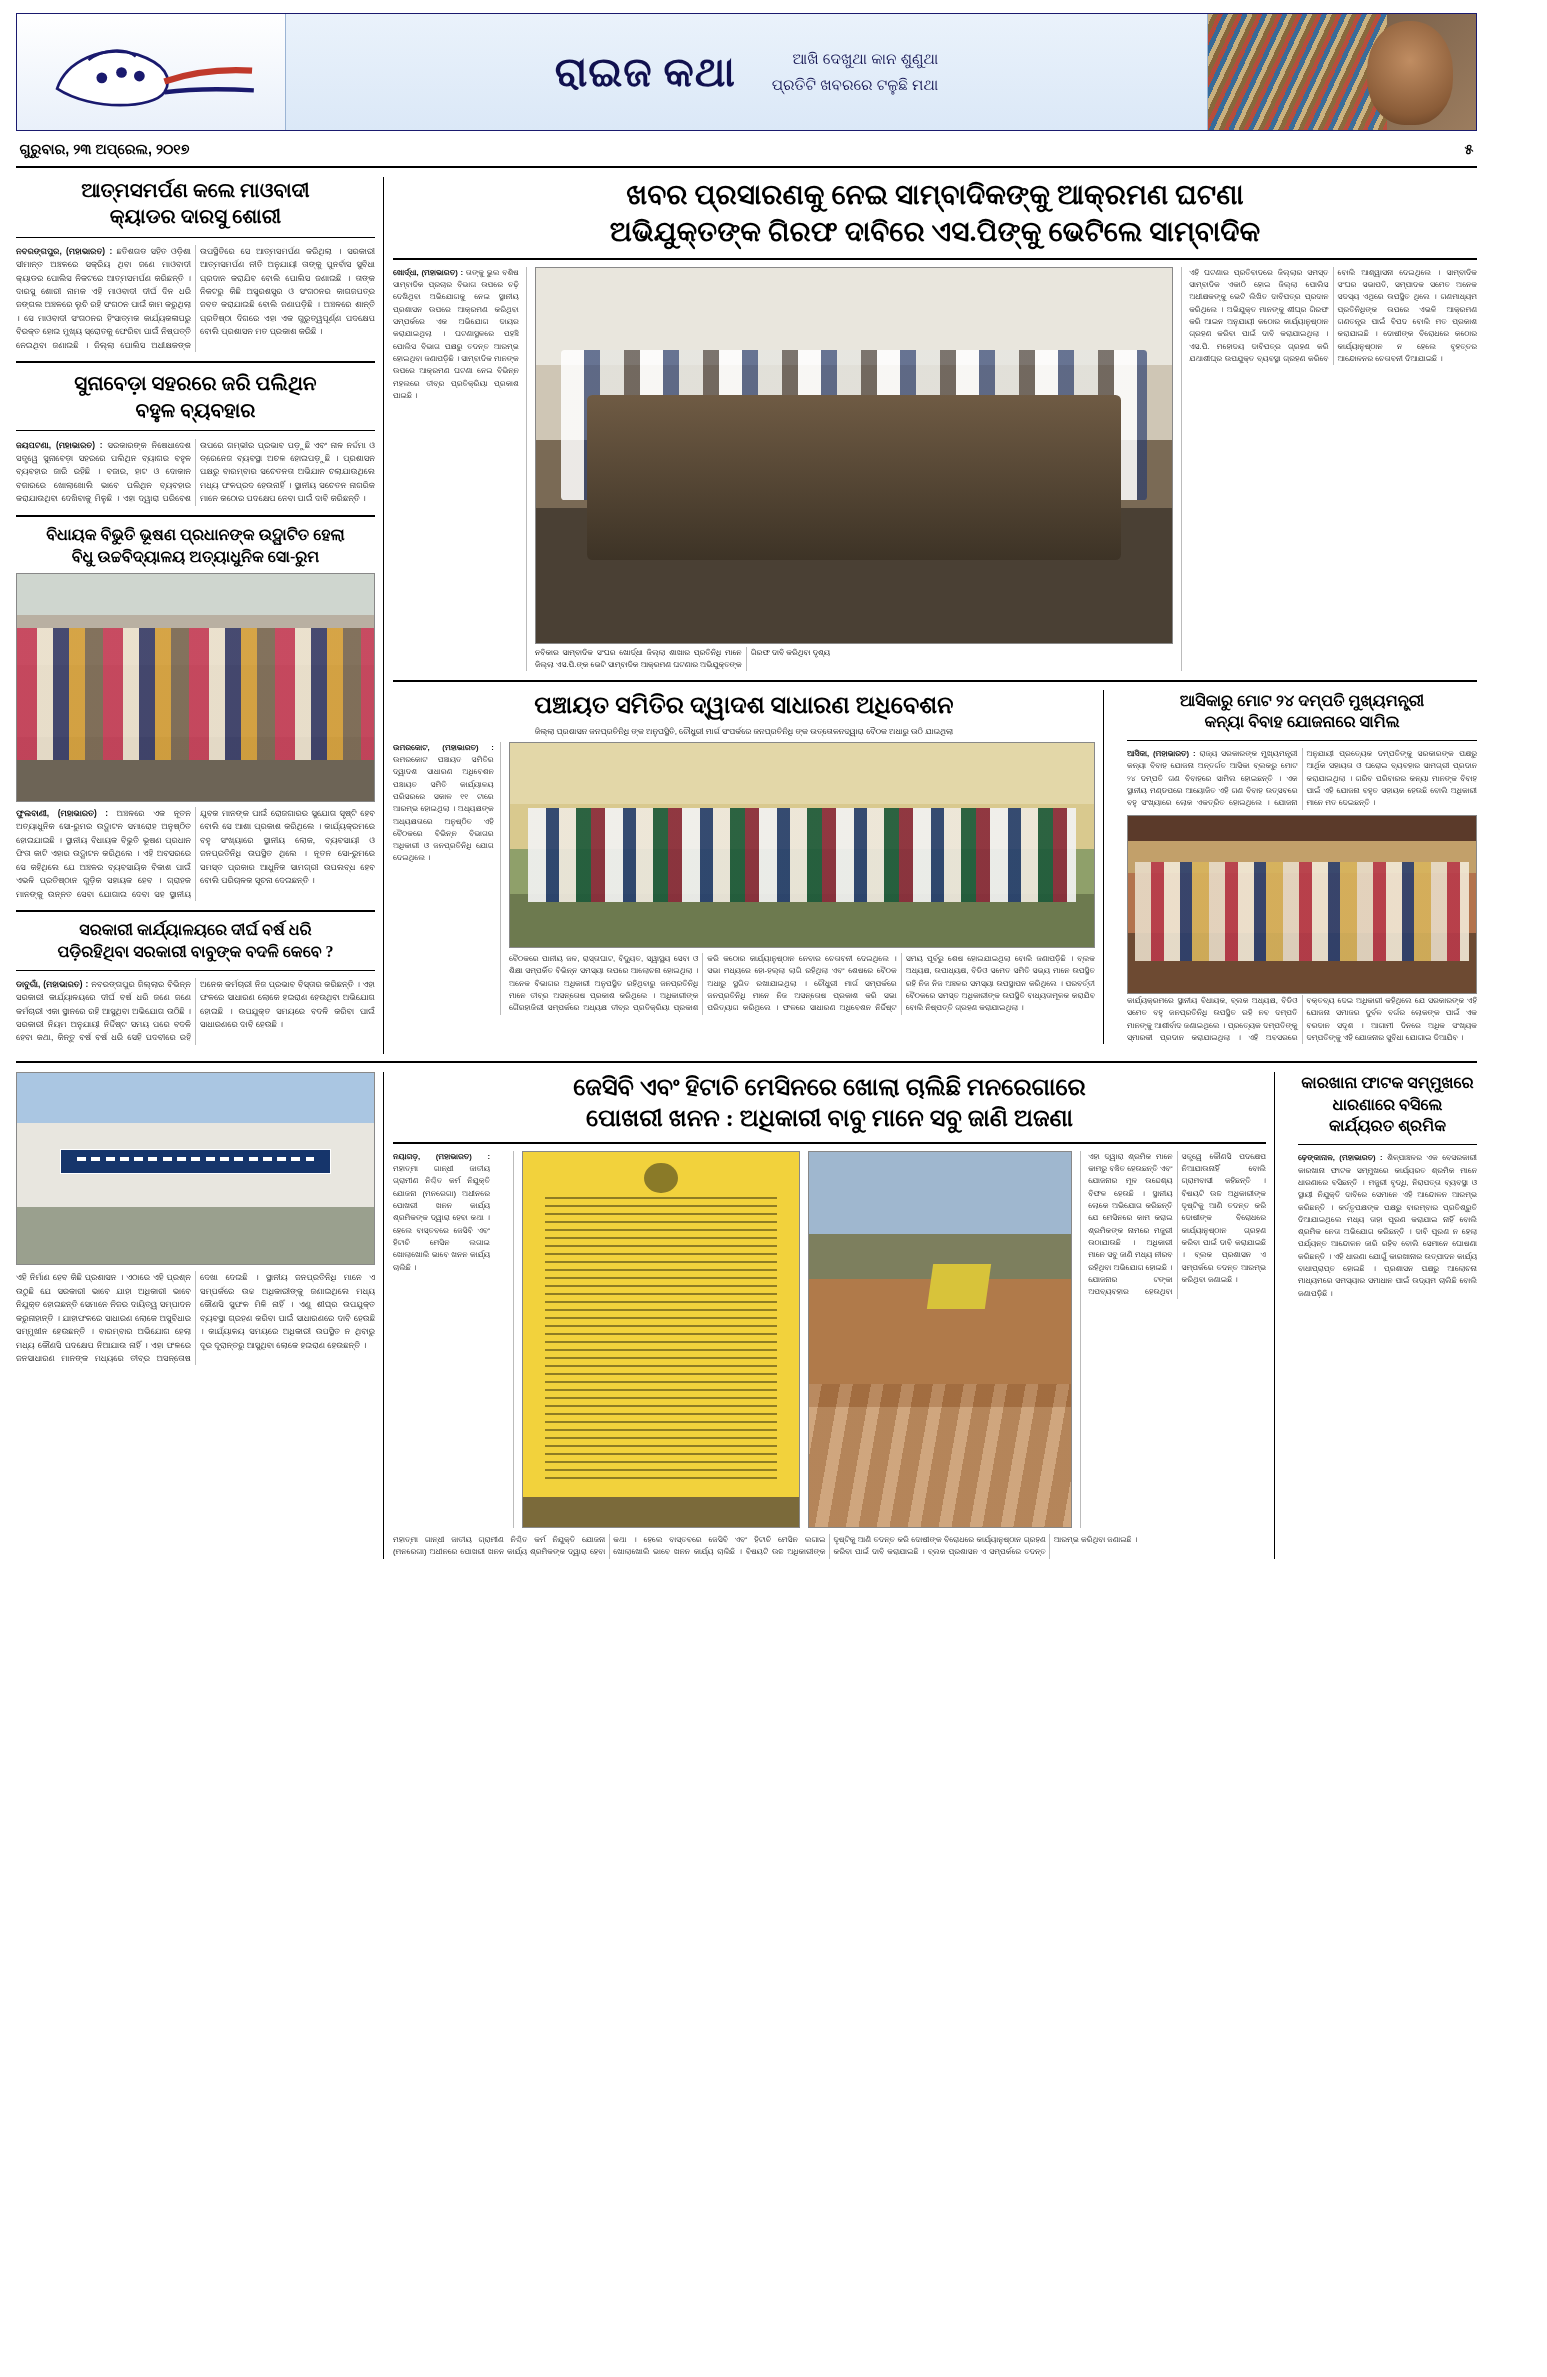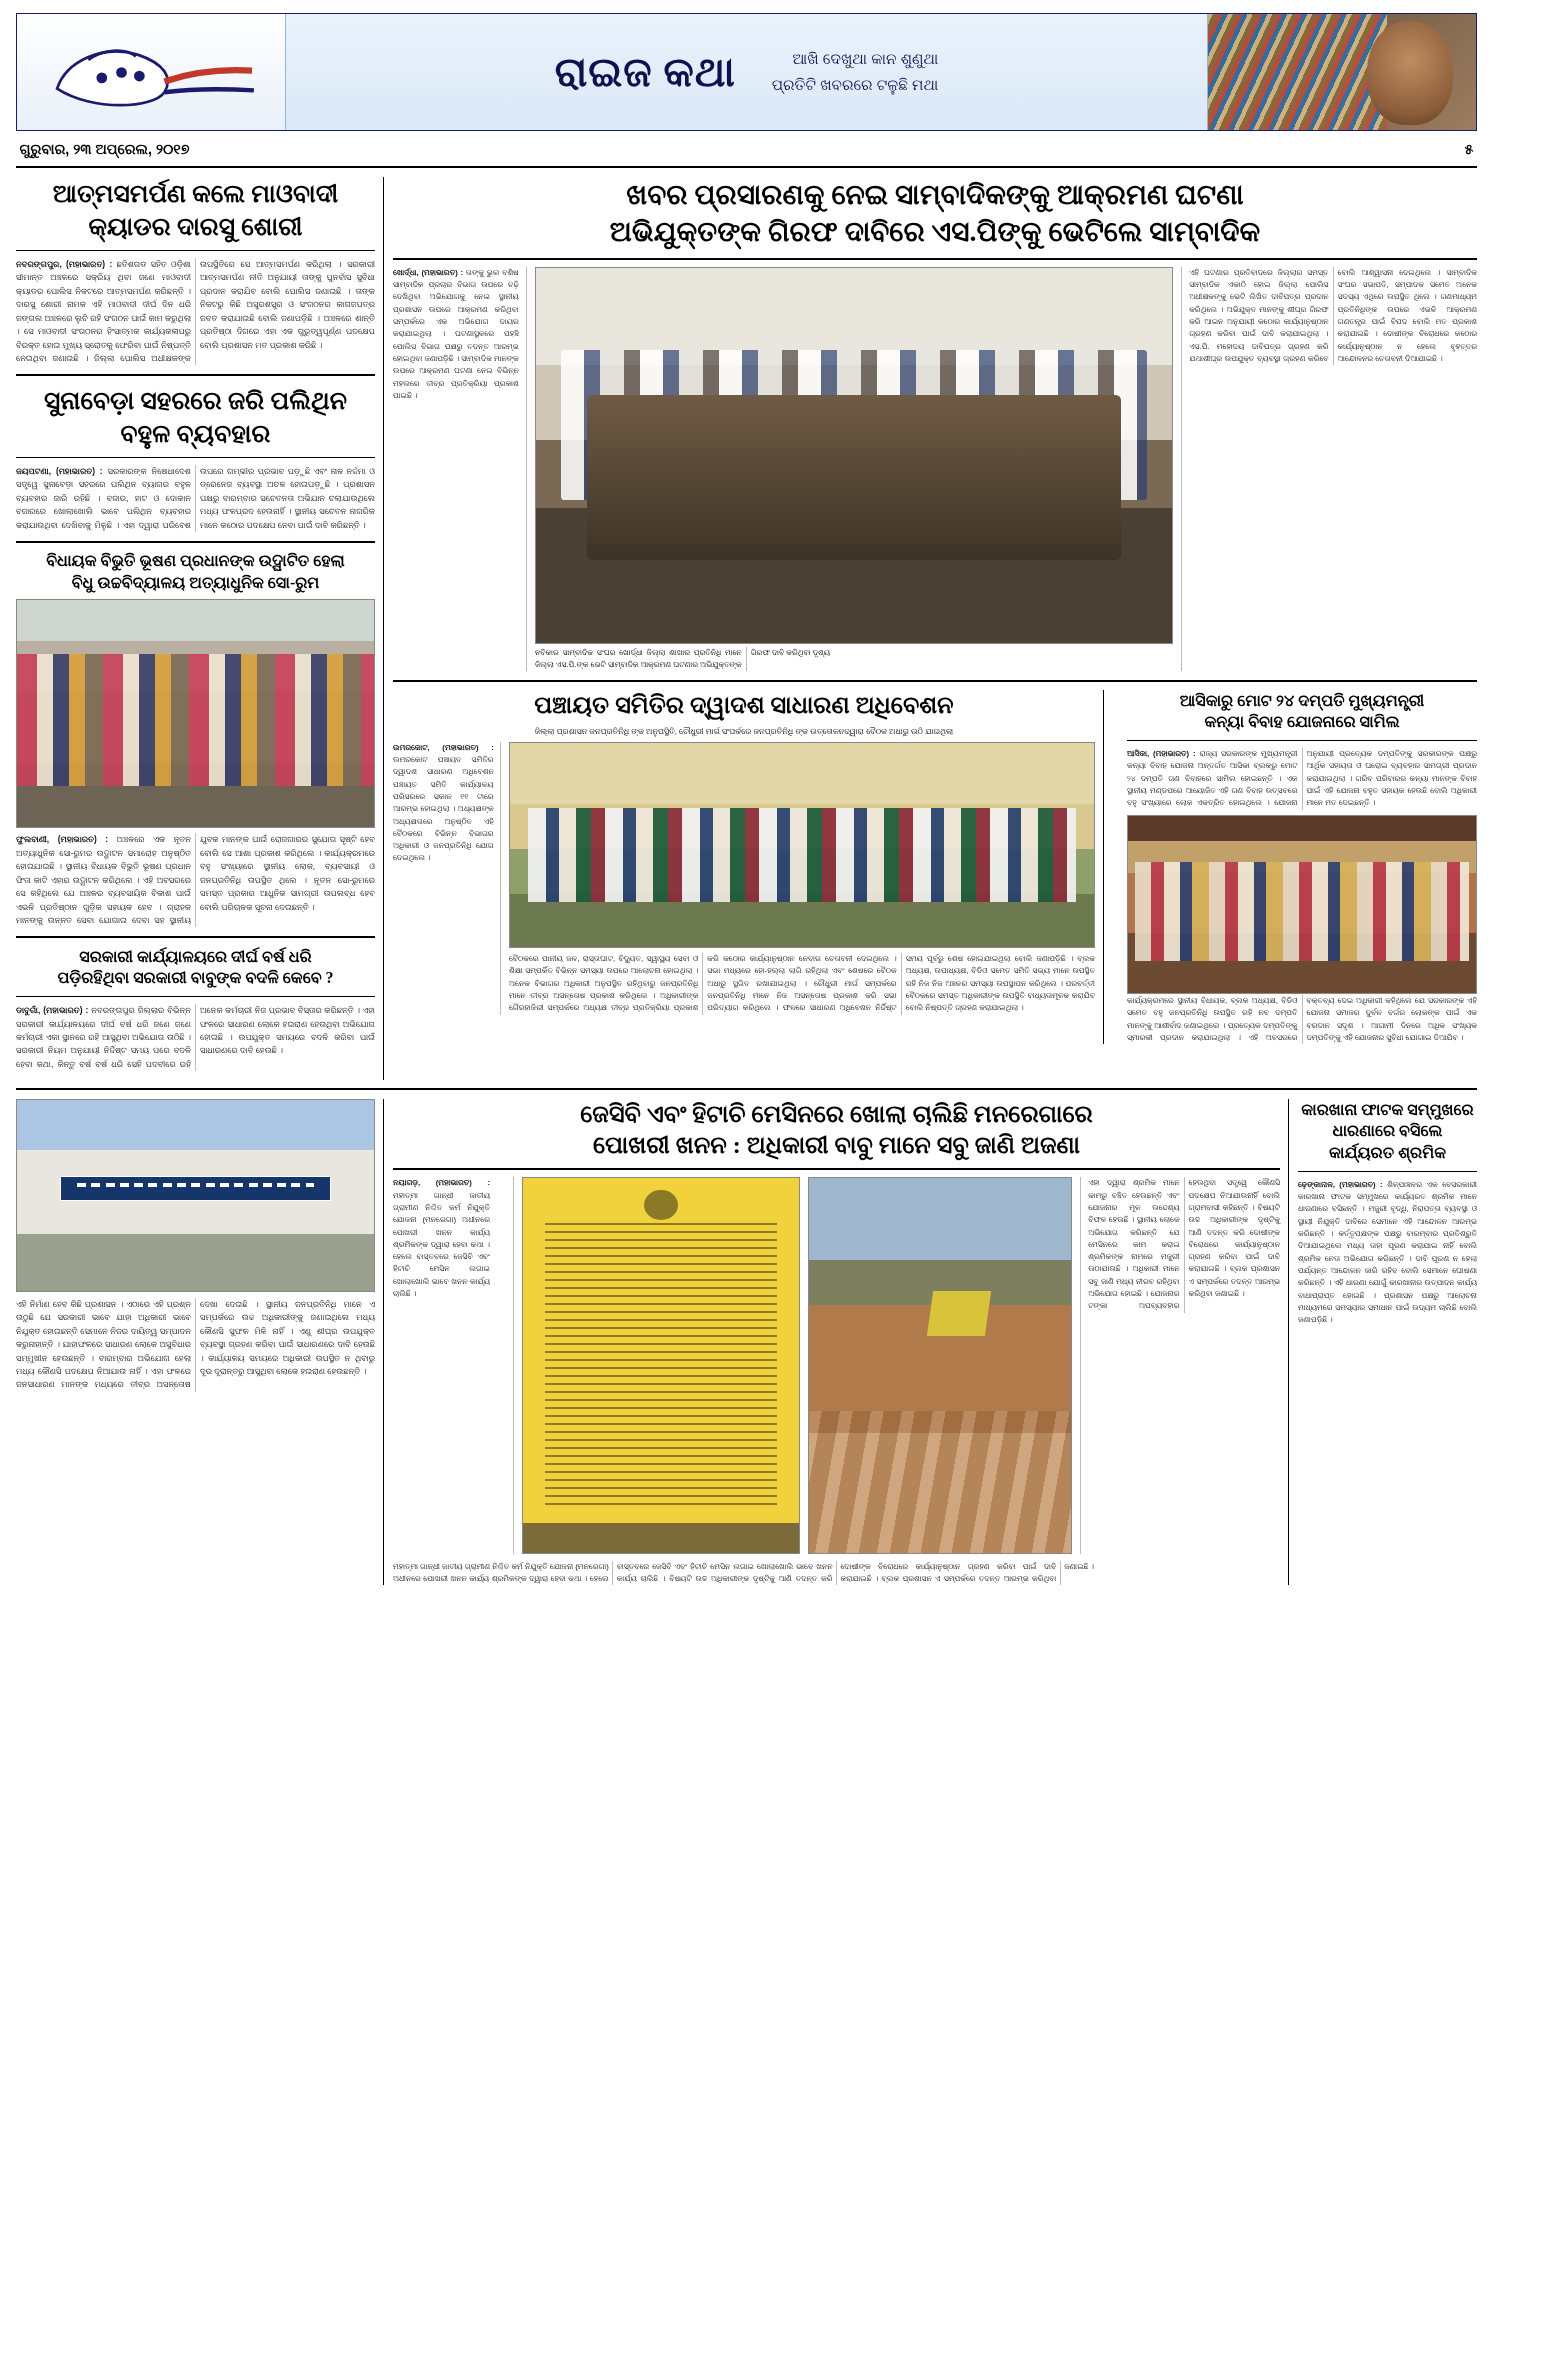--- a/index.html
+++ b/index.html
@@ -63,21 +63,21 @@
   .body-grid { display:flex; gap:9px; margin-top:9px; }
   .col-left { width:368px; }
   .col-mid  { flex:1; }
 
   h2.hl {
     font-family:"Liberation Serif", serif;
     font-weight:bold; text-align:center; margin:0 0 5.4px 0;
   }
   .hl-big { font-size:28px; line-height:1.32; }
   .hl-mid { font-size:24px; line-height:1.3; }
-  .hl-sm  { font-size:25px; line-height:1.32; }
+  .hl-sm  { font-size:20px; line-height:1.32; }
   .hl-xs  { font-size:16px; line-height:1.35; }
 
   .rule { border-bottom:0.9px solid #000; margin:7.2px 0; }
   .rule-thick { border-bottom:2.7px solid #000; margin:7.2px 0; }
 
   .txt {
     font-size:8.3px; line-height:1.62; text-align:justify;
     word-break:break-word; hyphens:auto; color:#111;
   }
   .txt.sm { font-size:7.7px; line-height:1.6; }
@@ -366,21 +366,21 @@
     <div class="col-left pad-r" style="border-right:0.9px solid #000;">
       <div class="photo ph-building" style="height:193px;">
         <div class="board" title="OFFICE OF THE PANCHAYAT SAMITI, UMERKOTE"></div>
       </div>
       <div class="txt cols2" style="margin-top:6.3px;">
         <span>ଏହି ନିର୍ମାଣ ହେବ କିଛି ପ୍ରଶାସନ । ଏଠାରେ ଏହି ପ୍ରଶ୍ନ ଉଠୁଛି ଯେ ସରକାରୀ ଭାବେ ଯାହା ଅଧିକାରୀ ଭାବେ ନିଯୁକ୍ତ ହୋଇଛନ୍ତି ସେମାନେ ନିଜର ଦାୟିତ୍ୱ ସମ୍ପାଦନ କରୁନାହାନ୍ତି । ଯାହାଫଳରେ ସାଧାରଣ ଲୋକେ ଅସୁବିଧାର ସମ୍ମୁଖୀନ ହେଉଛନ୍ତି । ବାରମ୍ବାର ଅଭିଯୋଗ ହେଲା ମଧ୍ୟ କୌଣସି ପଦକ୍ଷେପ ନିଆଯାଉ ନାହିଁ । ଏହା ଫଳରେ ଜନସାଧାରଣ ମାନଙ୍କ ମଧ୍ୟରେ ତୀବ୍ର ଅସନ୍ତୋଷ ଦେଖା ଦେଇଛି । ସ୍ଥାନୀୟ ଜନପ୍ରତିନିଧି ମାନେ ଏ ସମ୍ପର୍କରେ ଉଚ୍ଚ ଅଧିକାରୀଙ୍କୁ ଜଣାଇଥିଲେ ମଧ୍ୟ କୌଣସି ସୁଫଳ ମିଳି ନାହିଁ । ଏଣୁ ଶୀଘ୍ର ଉପଯୁକ୍ତ ବ୍ୟବସ୍ଥା ଗ୍ରହଣ କରିବା ପାଇଁ ସାଧାରଣରେ ଦାବି ହେଉଛି । କାର୍ଯ୍ୟାଳୟ ସମୟରେ ଅଧିକାରୀ ଉପସ୍ଥିତ ନ ଥିବାରୁ ଦୂର ଦୂରାନ୍ତରୁ ଆସୁଥିବା ଲୋକେ ହଇରାଣ ହେଉଛନ୍ତି ।</span>
       </div>
     </div>
 
     <div class="col-mid">
-      <div style="display:flex; gap:9px;">
+      <div style="display:flex; gap:23px;">
 
         <div style="flex:1; padding-right:8px; border-right:0.9px solid #000;">
           <h2 class="hl hl-mid">
             <span>ଜେସିବି ଏବଂ ହିଟାଚି ମେସିନରେ ଖୋଲା ଚାଲିଛି ମନରେଗାରେ</span><br>
             <span>ପୋଖରୀ ଖନନ : ଅଧିକାରୀ ବାବୁ ମାନେ ସବୁ ଜାଣି ଅଜଣା</span>
           </h2>
           <div class="rule-thick"></div>
 
           <div style="display:flex; gap:8px;">
             <div style="width:121px; border-right:0.9px solid #bbb; padding-right:23px;">

